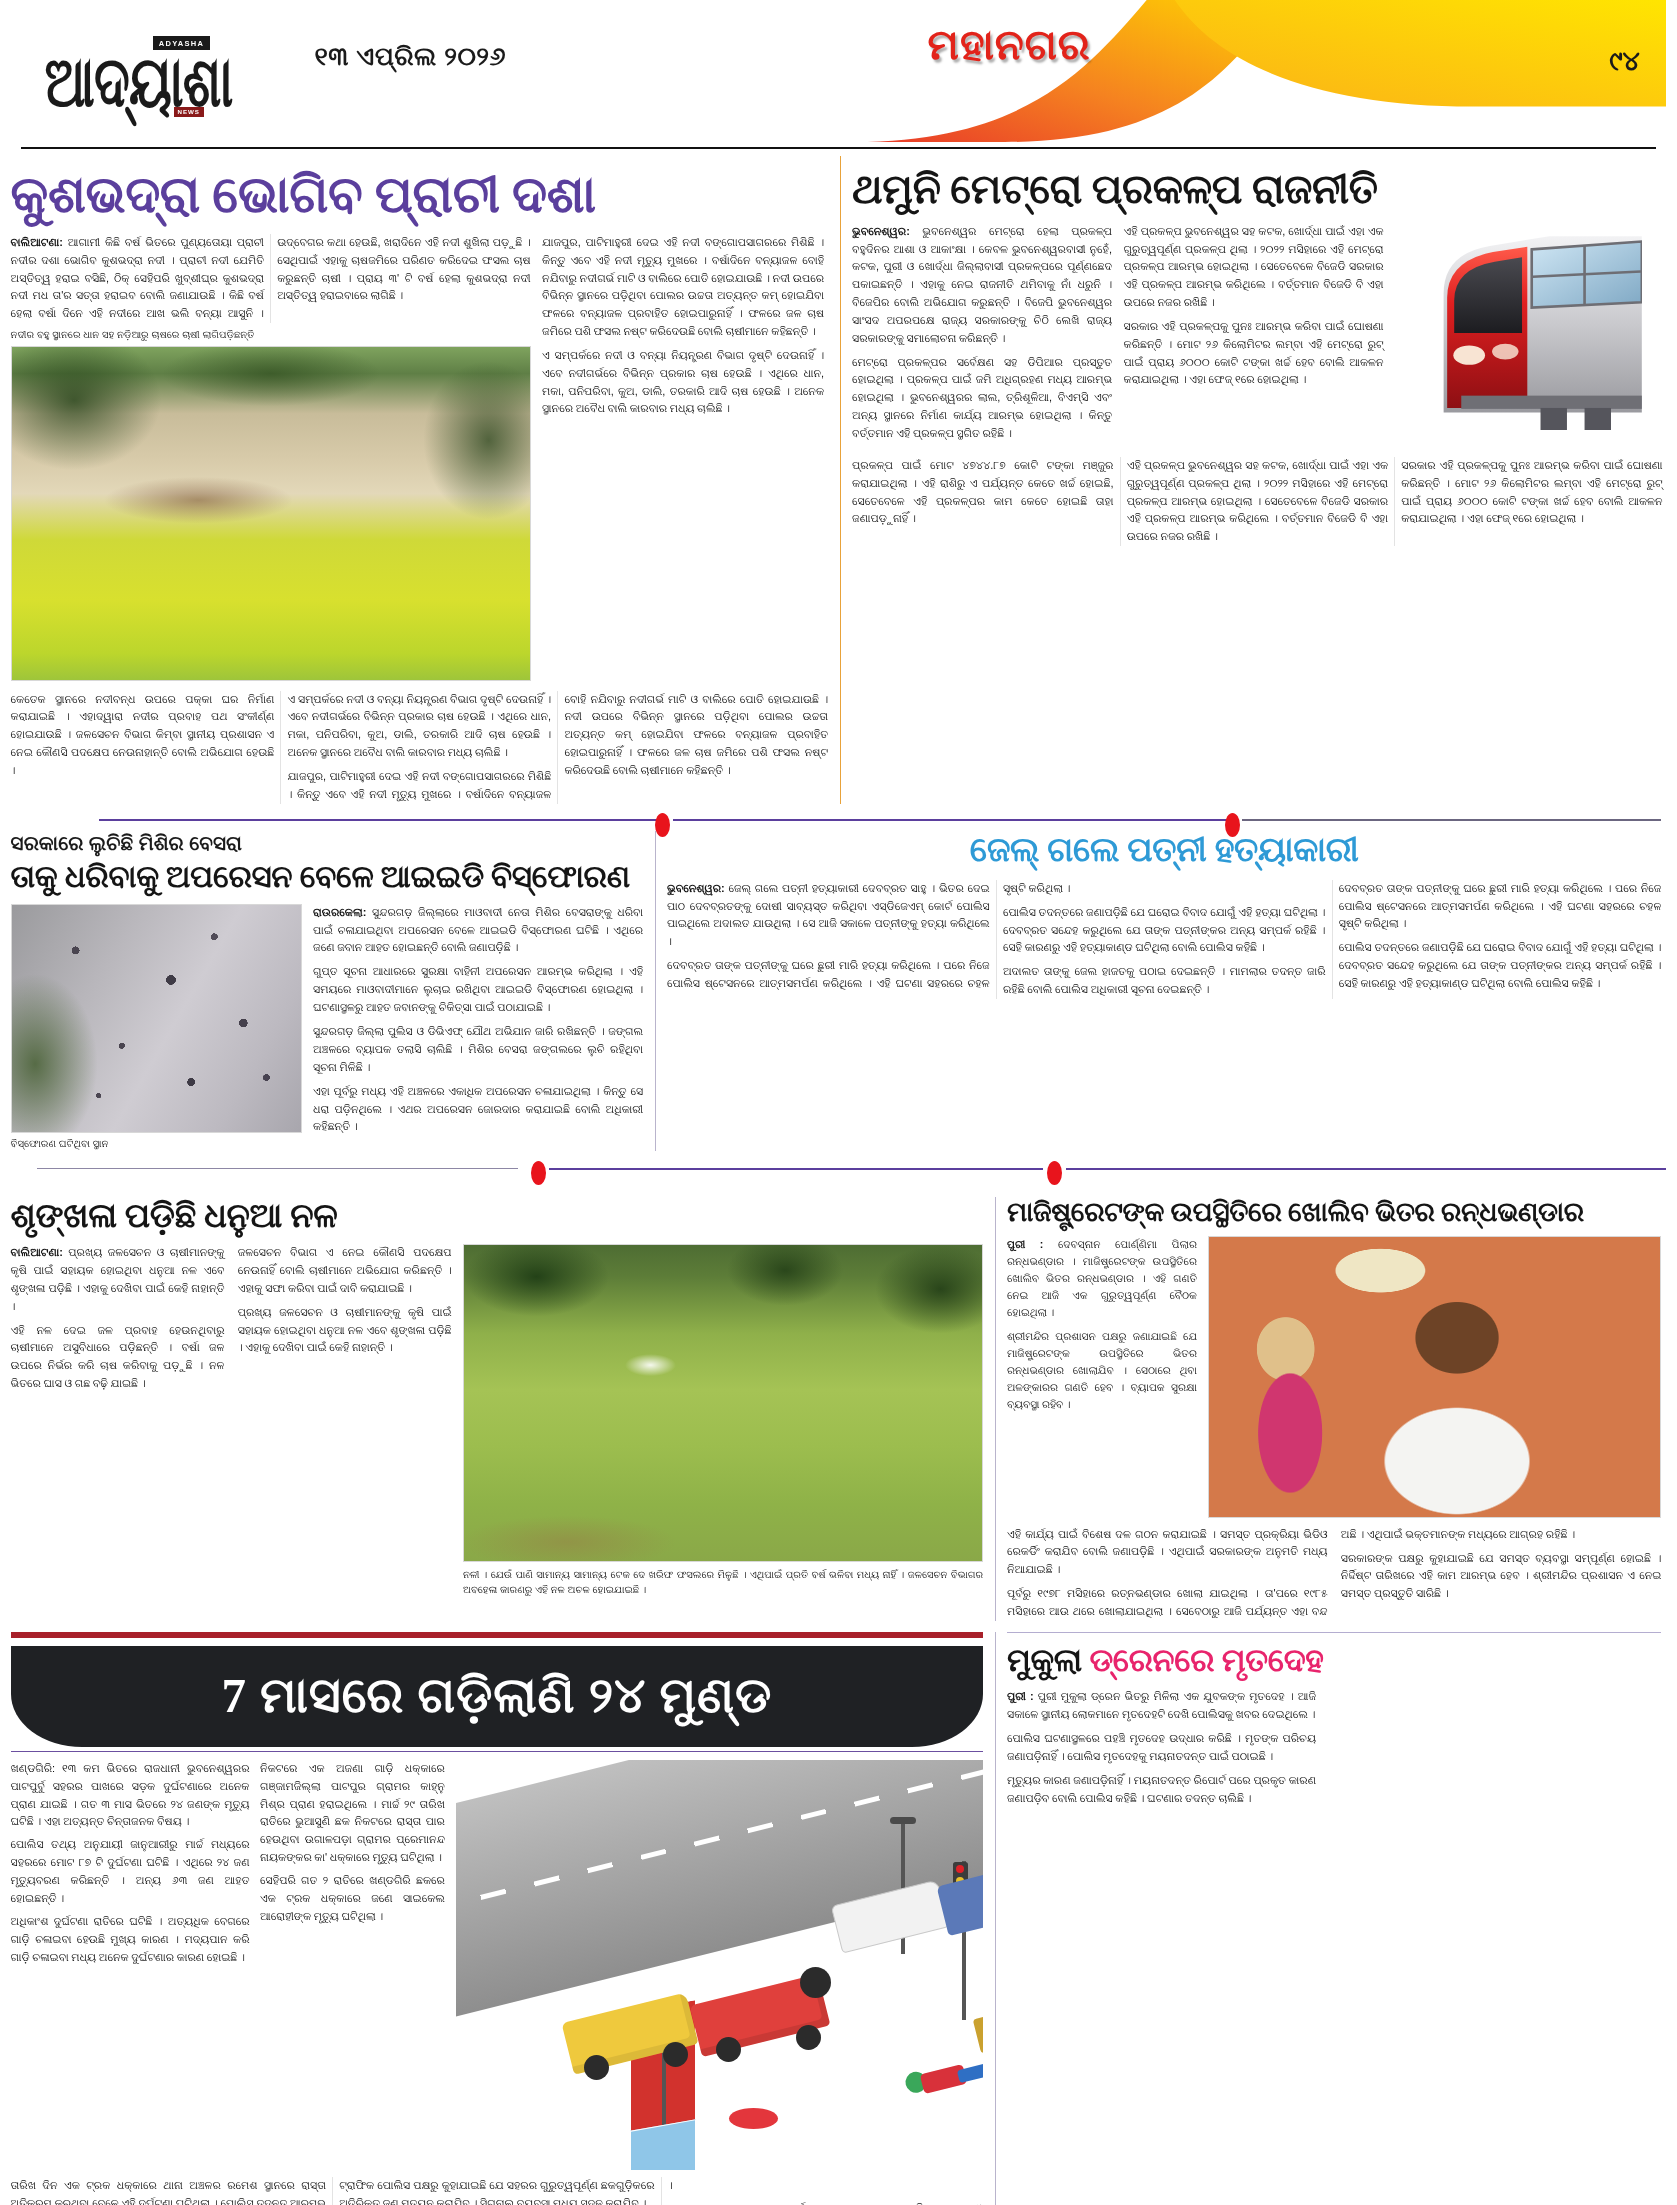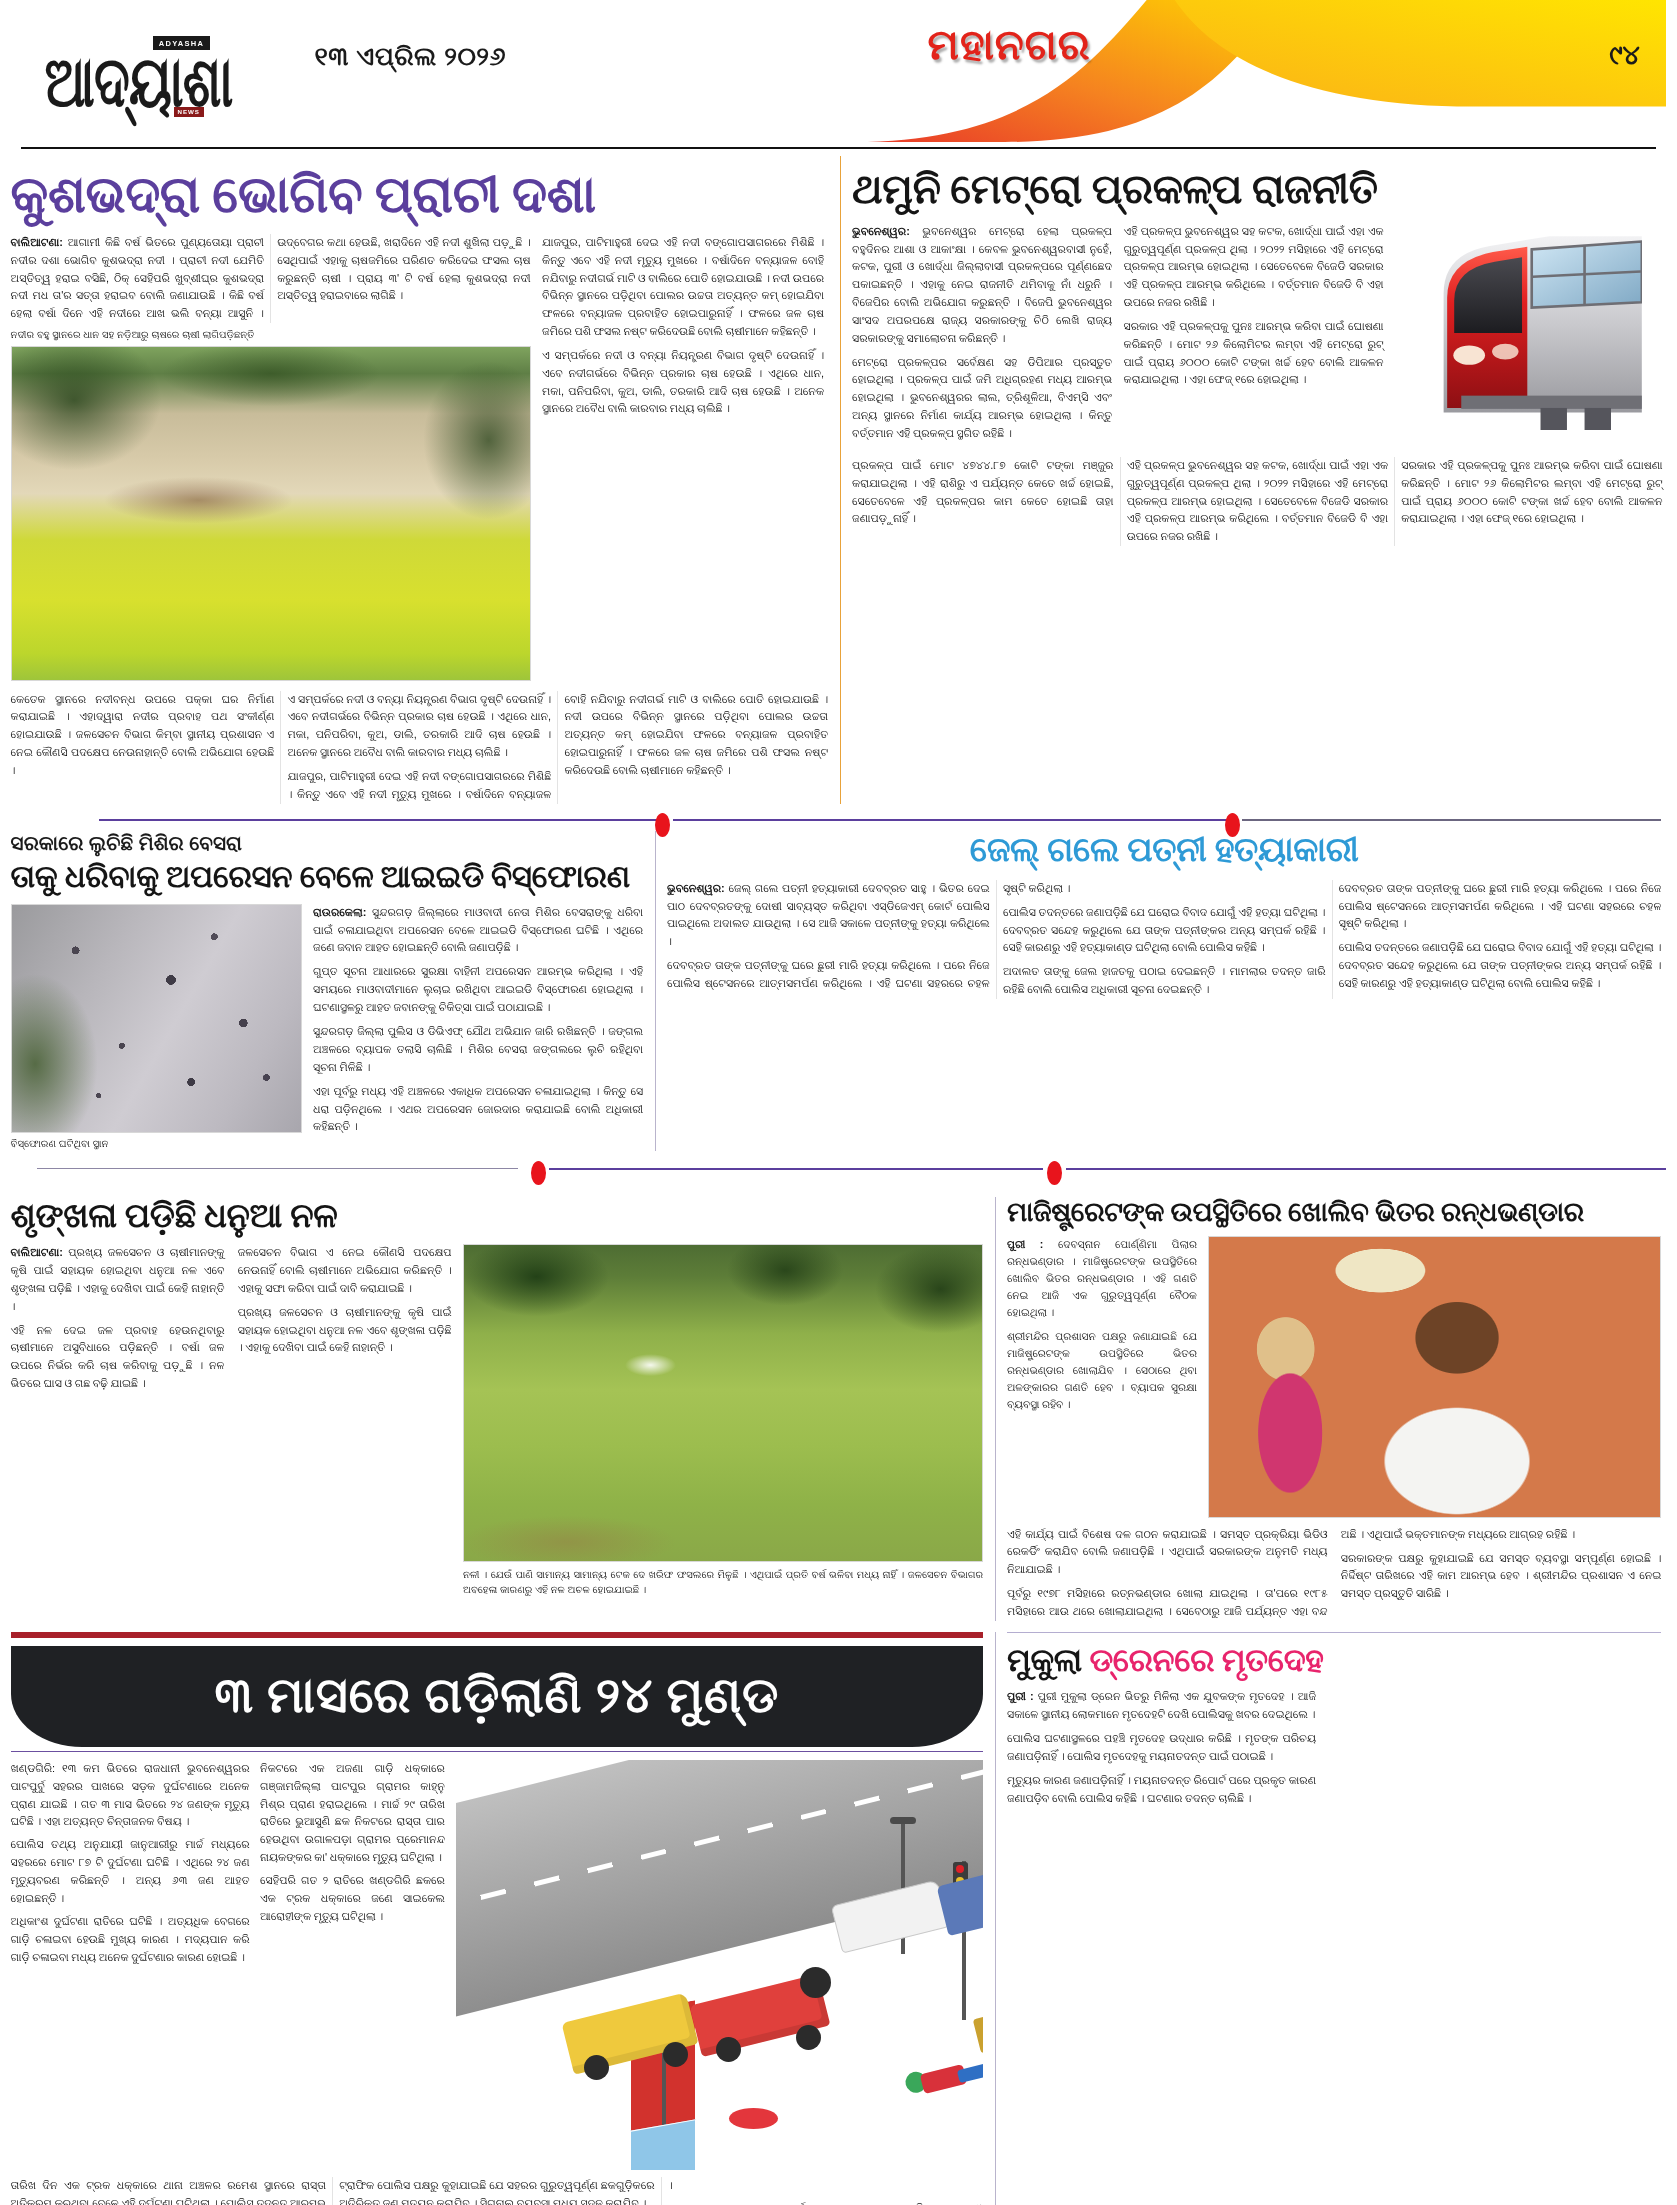--- a/index.html
+++ b/index.html
@@ -39,21 +39,21 @@
   }
   .mh-swoosh { position:absolute; right:0; top:-4.4px; width:970px; height:146px; }
   .mh-section {
     position:absolute; left:917px; top:21px;
     font-size:42px; font-weight:bold; color:#e2231a;
     -webkit-text-stroke: 4.4px #ffffff; paint-order: stroke fill;
     text-shadow: 2.2px 2.6px 2.2px rgba(0,0,0,0.32);
     letter-spacing:0.9px;
   }
   .mh-pageno {
-    position:absolute; right:26.5px; top:40px;
+    position:absolute; right:26.5px; top:46px;
     font-size:27px; font-weight:bold; color:#1b1b1b;
   }
 
   .rule-top { height:2.6px; background:#111; margin: 0.9px 10.6px 0; }
 
   
   .hl {
     font-family: "Liberation Serif","DejaVu Serif",serif;
     font-weight:bold; line-height:1.12; letter-spacing:-0.4px;
   }
@@ -441,21 +441,21 @@
         <p class="body-col" style="margin:0;">ସରକାରଙ୍କ ପକ୍ଷରୁ କୁହାଯାଇଛି ଯେ ସମସ୍ତ ବ୍ୟବସ୍ଥା ସମ୍ପୂର୍ଣ୍ଣ ହୋଇଛି । ନିର୍ଦ୍ଦିଷ୍ଟ ତାରିଖରେ ଏହି କାମ ଆରମ୍ଭ ହେବ । ଶ୍ରୀମନ୍ଦିର ପ୍ରଶାସନ ଏ ନେଇ ସମସ୍ତ ପ୍ରସ୍ତୁତି ସାରିଛି ।</p>
       </div>
     </div>
   </div>
 
   <div style="display:flex; margin-top:11.5px;">
 
     <div style="width:984px; padding-right:11.5px;">
       <div class="banner-rule"></div>
       <div class="banner">
-        <div class="btext">୩ ମାସରେ ଗଡ଼ିଲାଣି ୨୪ ମୁଣ୍ଡ</div>
+        <div class="btext">7 ମାସରେ ଗଡ଼ିଲାଣି ୨୪ ମୁଣ୍ଡ</div>
       </div>
       <div class="hdiv" style="margin-top:4.4px;"></div>
 
       <div style="display:flex; gap:10.6px; margin-top:8px;">
         <div style="width:247px;">
           <p class="body-col" style="margin:0 0 5.3px;">ଖଣ୍ଡଗିରି: ୧୩ କମ ଭିତରେ ରାଜଧାନୀ ଭୁବନେଶ୍ୱରର ପାଟପୁର୍ବୁ ସହରର ପାଖରେ ସଡ଼କ ଦୁର୍ଘଟଣାରେ ଅନେକ ପ୍ରାଣ ଯାଇଛି । ଗତ ୩ ମାସ ଭିତରେ ୨୪ ଜଣଙ୍କ ମୃତ୍ୟୁ ଘଟିଛି । ଏହା ଅତ୍ୟନ୍ତ ଚିନ୍ତାଜନକ ବିଷୟ ।</p>
           <p class="body-col" style="margin:0 0 5.3px;">ପୋଲିସ ତଥ୍ୟ ଅନୁଯାୟୀ ଜାନୁଆରୀରୁ ମାର୍ଚ୍ଚ ମଧ୍ୟରେ ସହରରେ ମୋଟ ୮୭ ଟି ଦୁର୍ଘଟଣା ଘଟିଛି । ଏଥିରେ ୨୪ ଜଣ ମୃତ୍ୟୁବରଣ କରିଛନ୍ତି । ଅନ୍ୟ ୬୩ ଜଣ ଆହତ ହୋଇଛନ୍ତି ।</p>
           <p class="body-col" style="margin:0;">ଅଧିକାଂଶ ଦୁର୍ଘଟଣା ରାତିରେ ଘଟିଛି । ଅତ୍ୟଧିକ ବେଗରେ ଗାଡ଼ି ଚଳାଇବା ହେଉଛି ମୁଖ୍ୟ କାରଣ । ମଦ୍ୟପାନ କରି ଗାଡ଼ି ଚଳାଇବା ମଧ୍ୟ ଅନେକ ଦୁର୍ଘଟଣାର କାରଣ ହୋଇଛି ।</p>
         </div>
 

